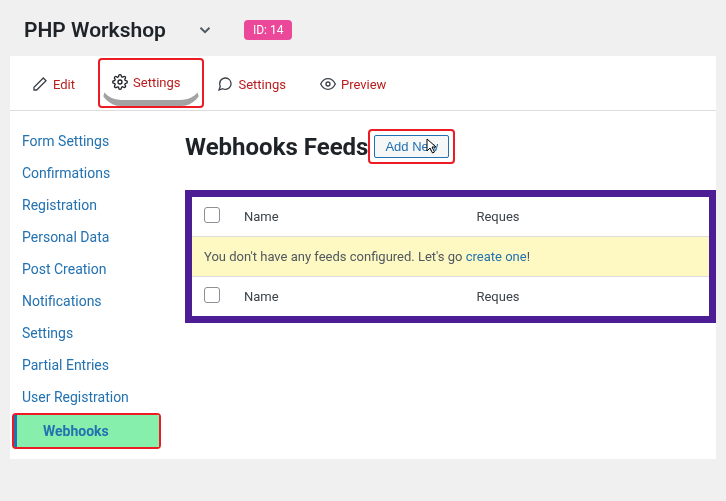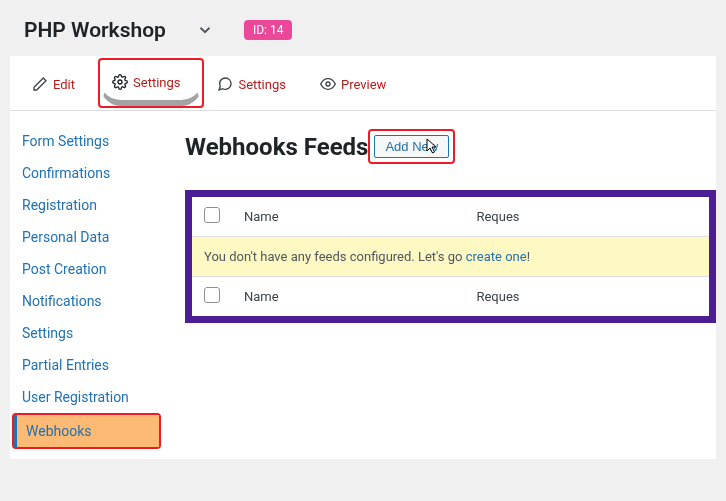--- a/index.html
+++ b/index.html
@@ -78,22 +78,23 @@
     }
     .sidebar-item {
       display: block;
       padding: 8px 14px 8px 12px;
       color: #2271b1;
       font-size: 14px;
       cursor: pointer;
     }
     .sidebar-item.active {
       border-left: 3px solid #2271b1;
-      background: #fdba74;
-      padding-left: 9px;
+      background: #86efac;
+      padding-left: 26px;
+      font-weight: bold;
     }
     .webhooks-wrap {
       border: 2.5px solid #ed1c24;
       border-radius: 4px;
       margin: 0 4px 0 2px;
     }
     .main {
       flex: 1;
       padding: 18px 0 0 20px;
     }

